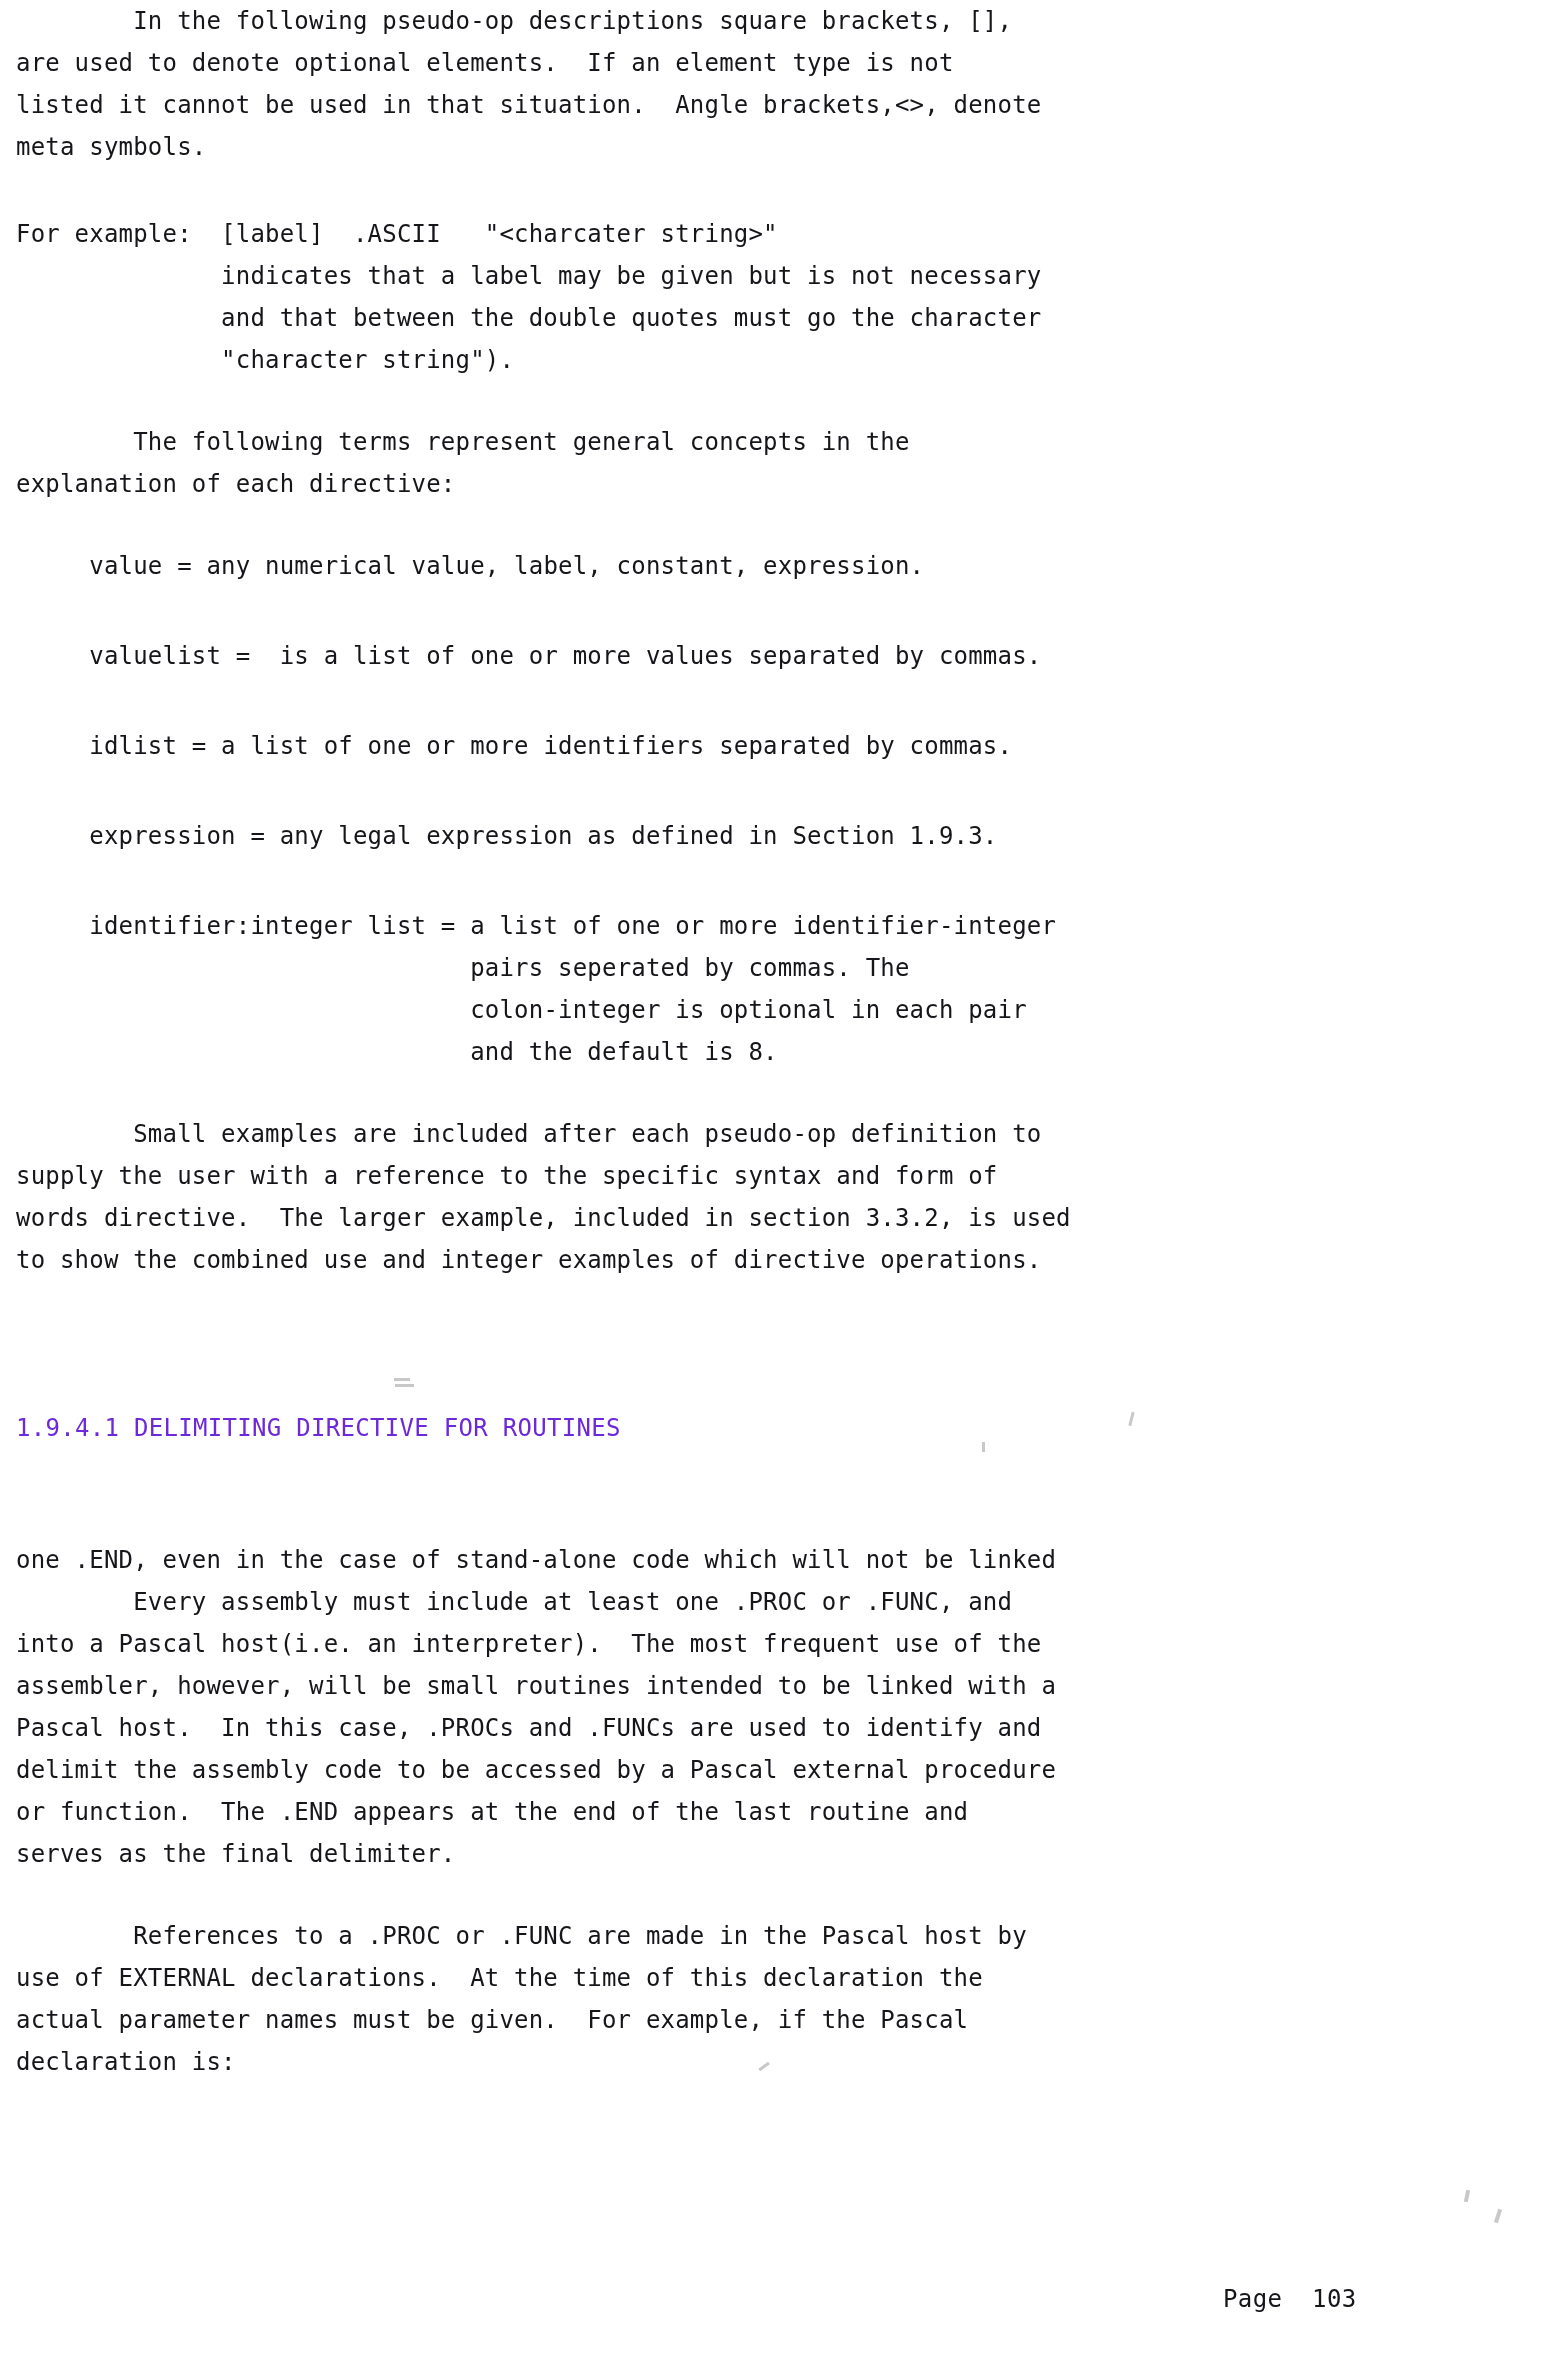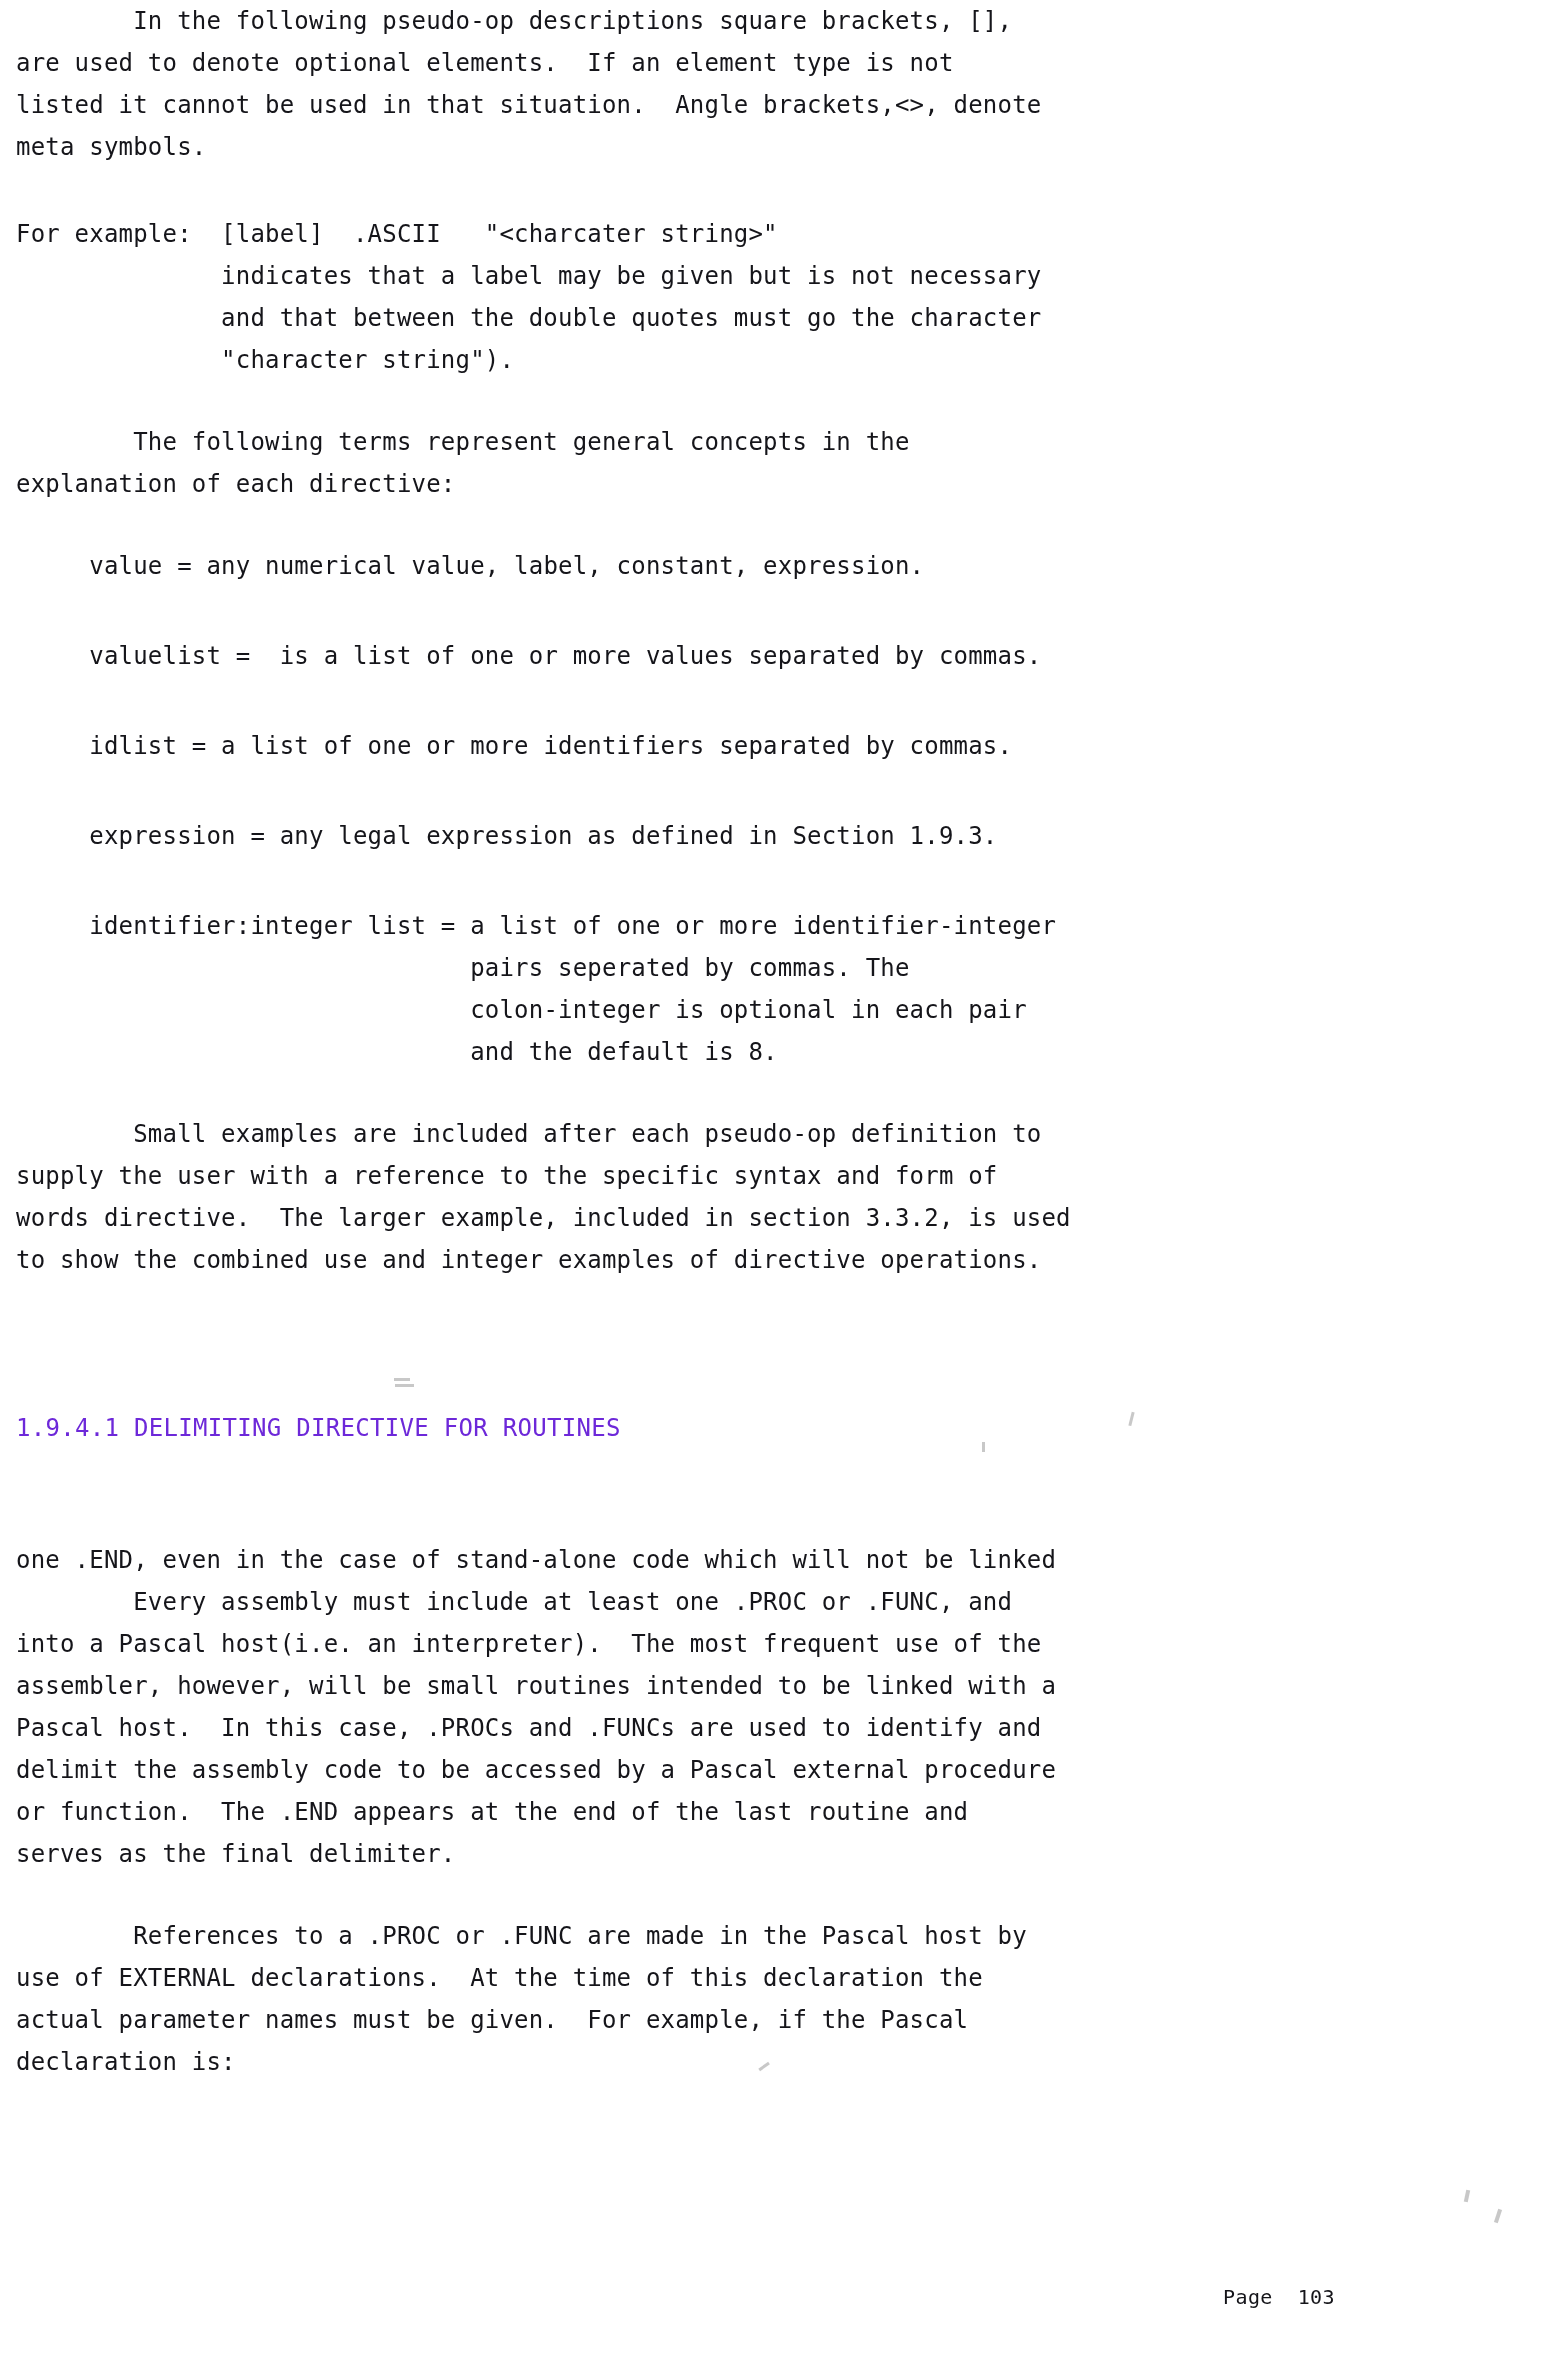--- a/index.html
+++ b/index.html
@@ -60,21 +60,21 @@
     line-height: 42px;
     margin: 0;
     padding: 0;
   }
   .term-spacer { height: 48px; }
 
   .page-number {
     position: absolute;
     left: 1207px;
     top: 2285px;
-    font-size: 20px;
+    font-size: 24px;
     letter-spacing: 0.4px;
     white-space: pre;
     color: #15151a;
   }
 
   
   .artifact {
     position: absolute;
     background: #9a9a9a;
     opacity: 0.55;

